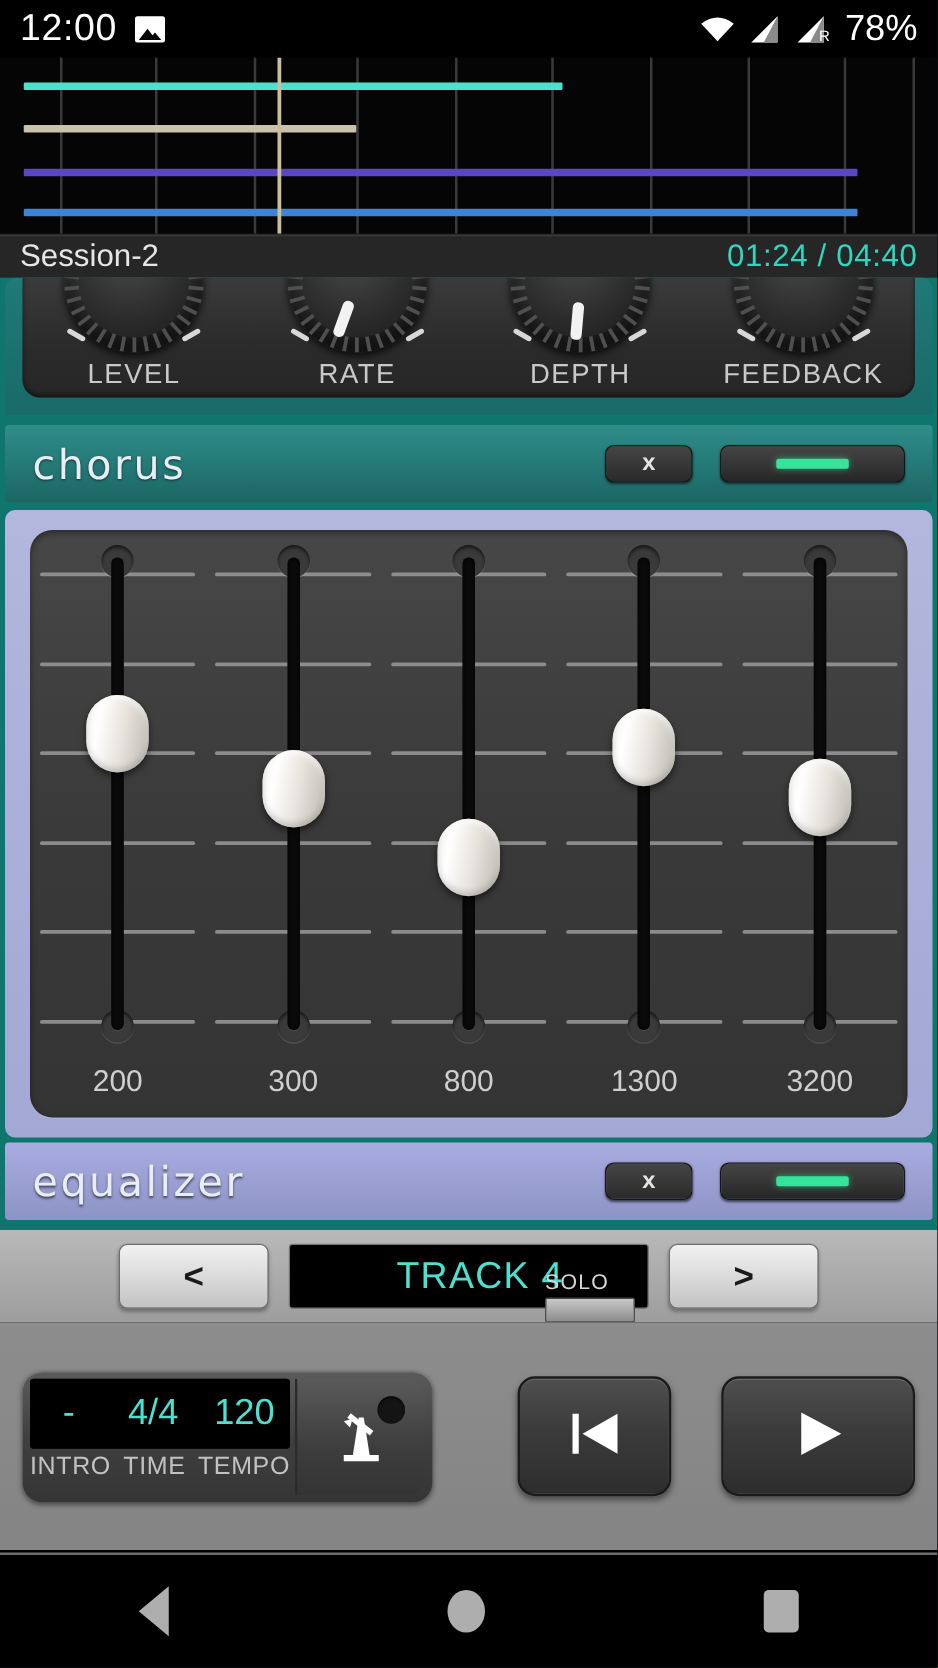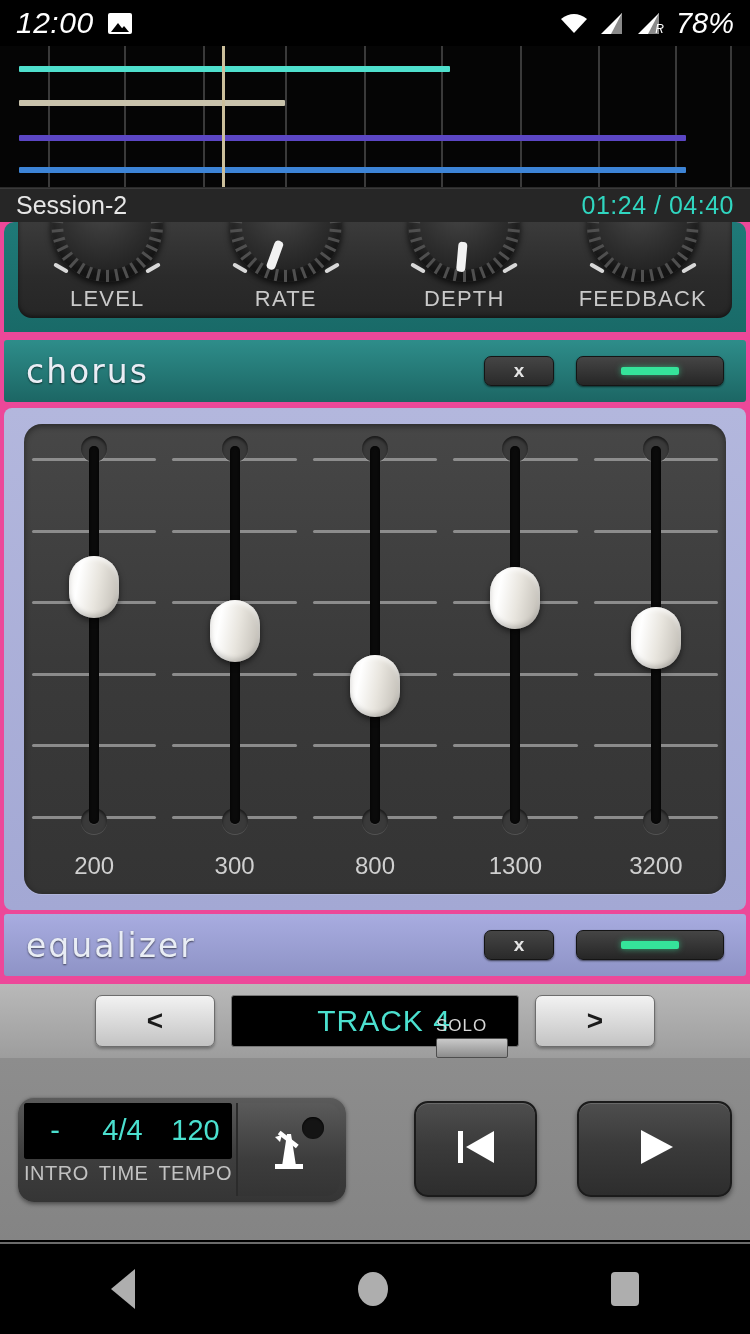--- a/index.html
+++ b/index.html
@@ -7,21 +7,20 @@
     width:750px; height:1334px; background:#000; overflow:hidden;
     font-family:"Liberation Sans", sans-serif; -webkit-font-smoothing:antialiased;
   }
   #app { position:relative; width:750px; height:1334px; background:#000; }
 
   
   .statusbar {
     position:absolute; left:0; top:0; width:750px; height:46px;
     background:#000; color:#fff; display:flex; align-items:center;
     padding:0 16px;
-    font-style:italic;
   }
   .sb-time { font-size:30px; letter-spacing:0.5px; color:#fff; }
   .sb-left { display:flex; align-items:center; gap:14px; }
   .sb-right { margin-left:auto; display:flex; align-items:center; gap:9px; }
   .sb-batt { font-size:29px; color:#fff; margin-left:4px; }
   .icon-photo {
     width:24px; height:21px; background:#fff; position:relative; border-radius:2px;
     overflow:hidden;
   }
   .icon-photo:after{
@@ -53,21 +52,21 @@
   
   .sessionbar {
     position:absolute; left:0; top:188px; width:750px; height:34px;
     background:#262626; display:flex; align-items:center;
     padding:0 16px; border-top:1px solid #3a3a3a;
   }
   .session-name { color:#e6e6e6; font-size:25px; }
   .session-time { margin-left:auto; color:#30d6c0; font-size:25px; letter-spacing:0.5px; }
 
   
-  .fxarea { position:absolute; left:0; top:222px; width:750px; height:762px; background:#ec4899; overflow:hidden; }
+  .fxarea { position:absolute; left:0; top:222px; width:750px; height:762px; background:#0f766e; overflow:hidden; }
 
   
   .mod-chorus {
     position:absolute; left:4px; top:0px; width:742px; height:110px;
     background:linear-gradient(180deg,#1f7a78 0%, #196a68 100%);
     border-radius:10px 10px 0 0;
     padding:0 10px;
   }
   .chorus-inner {
     position:absolute; left:14px; right:14px; top:-8px; bottom:14px;

